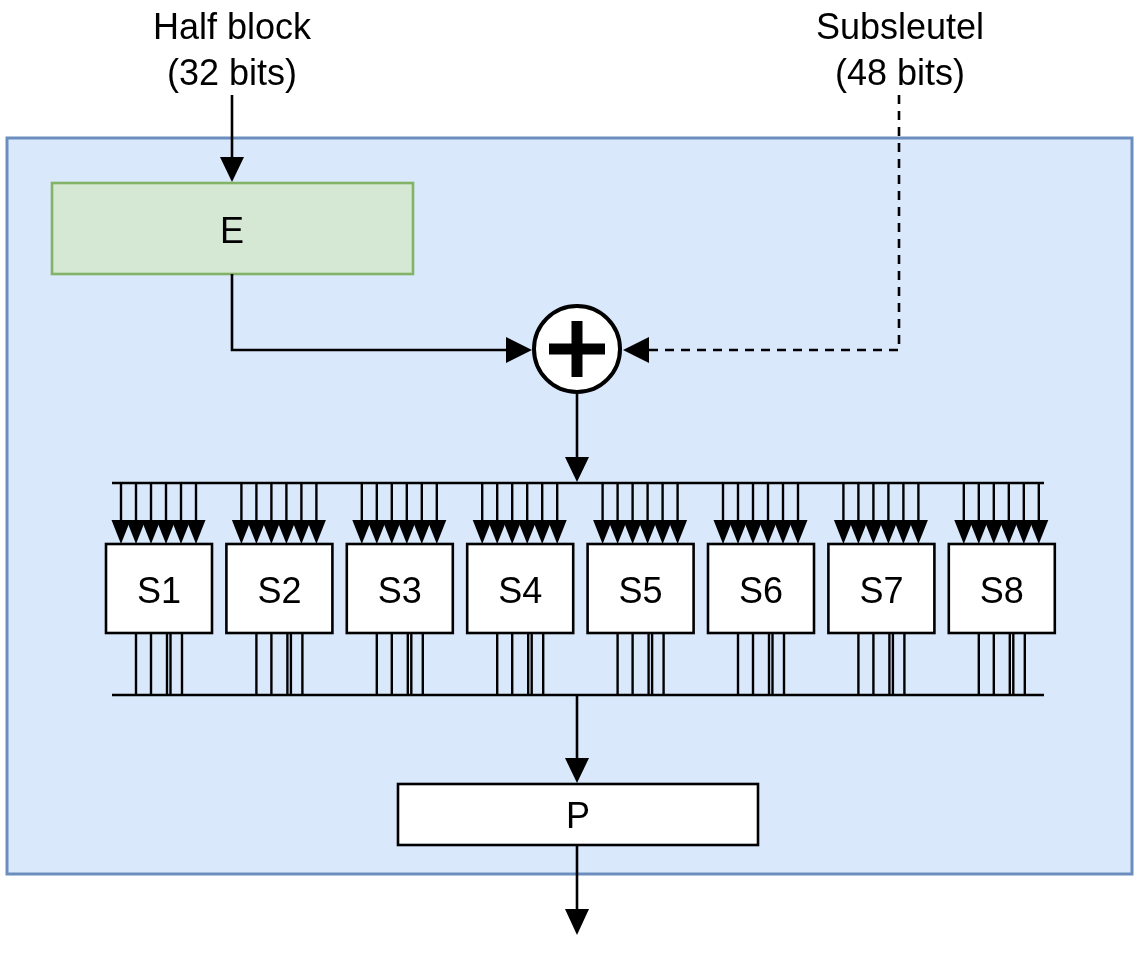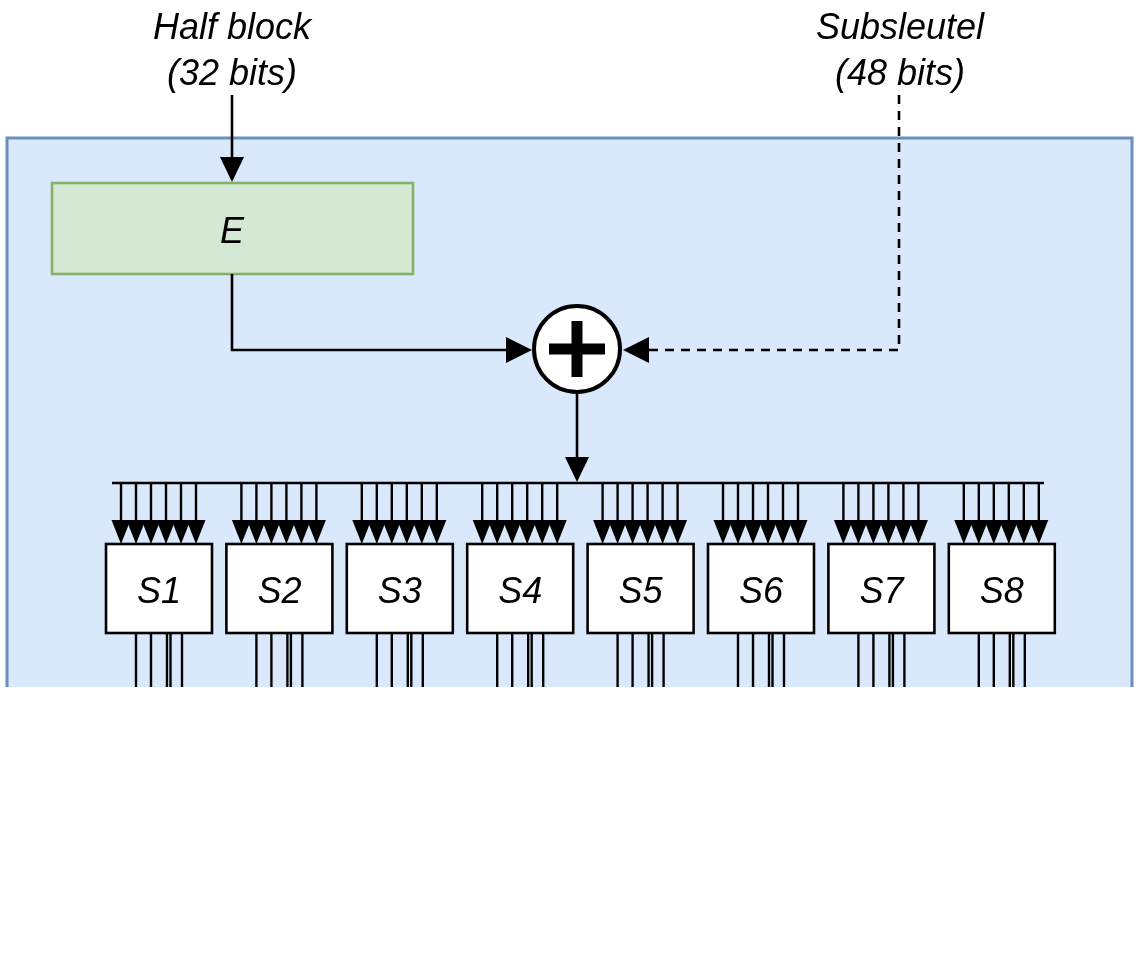--- a/index.html
+++ b/index.html
@@ -1,16 +1,16 @@
 <!DOCTYPE html>
 <html><head>
 <meta charset="utf-8">
 <style>
   html,body{margin:0;padding:0;background:#ffffff;}
-  .stage{position:relative;width:1140px;height:687px;background:#ffffff;overflow:hidden;font-style:italic;}
+  .stage{position:relative;width:1140px;height:969px;background:#ffffff;overflow:hidden;}
   svg text{font-family:"Liberation Sans","DejaVu Sans",sans-serif;font-size:36px;fill:#000;}
   .lbl{text-anchor:middle;}
   .boxlbl{text-anchor:middle;dominant-baseline:central;}
   .wire{stroke:#000;stroke-width:2.6;fill:none;}
   .wire-thin{stroke:#000;stroke-width:2.4;fill:none;}
   .dashed{stroke:#000;stroke-width:2.6;fill:none;stroke-dasharray:9 7;}
   .head{fill:#000;stroke:none;}
   .sbox{fill:#ffffff;stroke:#000000;stroke-width:2.6;}
   .pbox{fill:#ffffff;stroke:#000000;stroke-width:2.6;}
   .ebox{fill:#d5e8d4;stroke:#82b366;stroke-width:2.6;}

